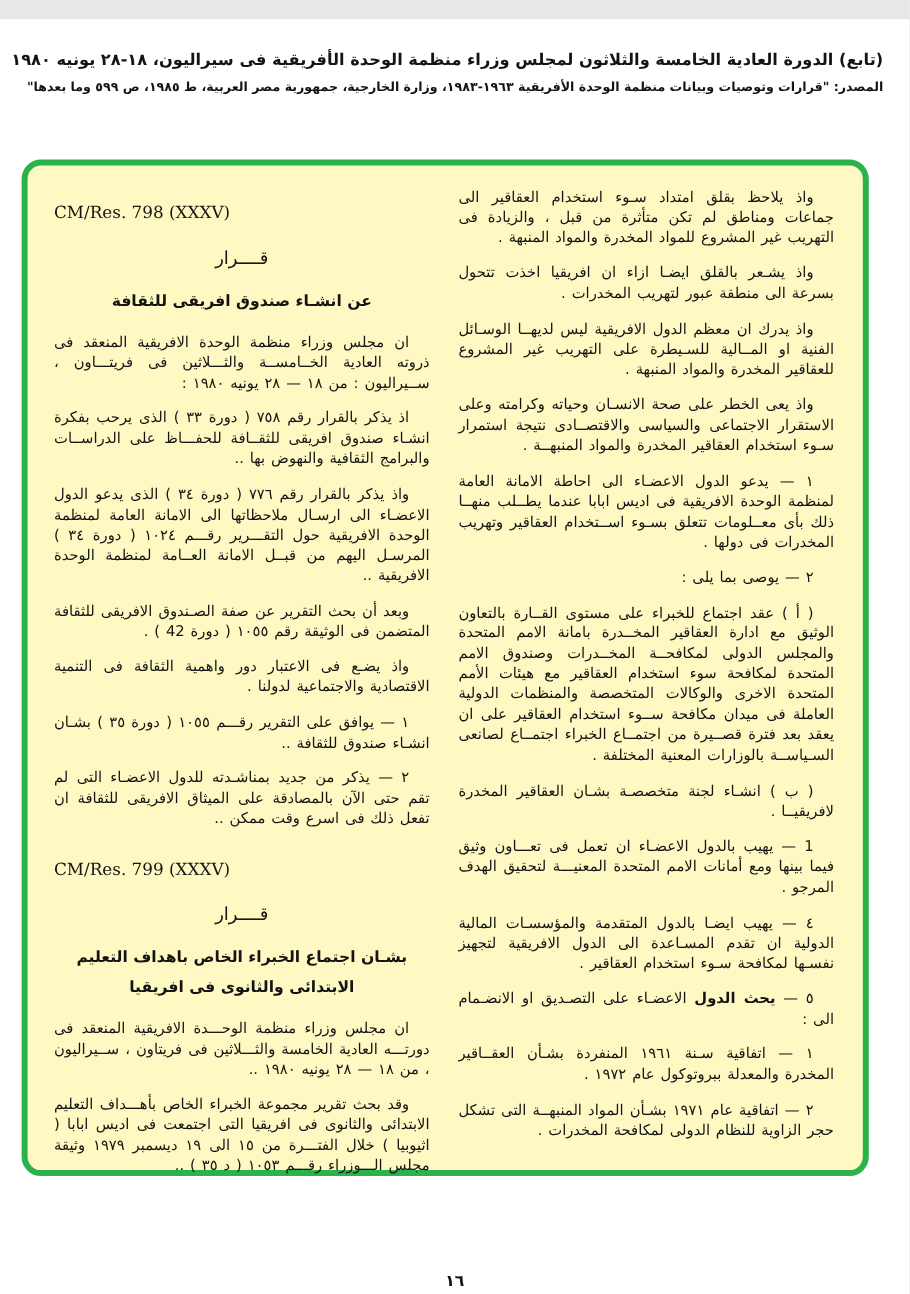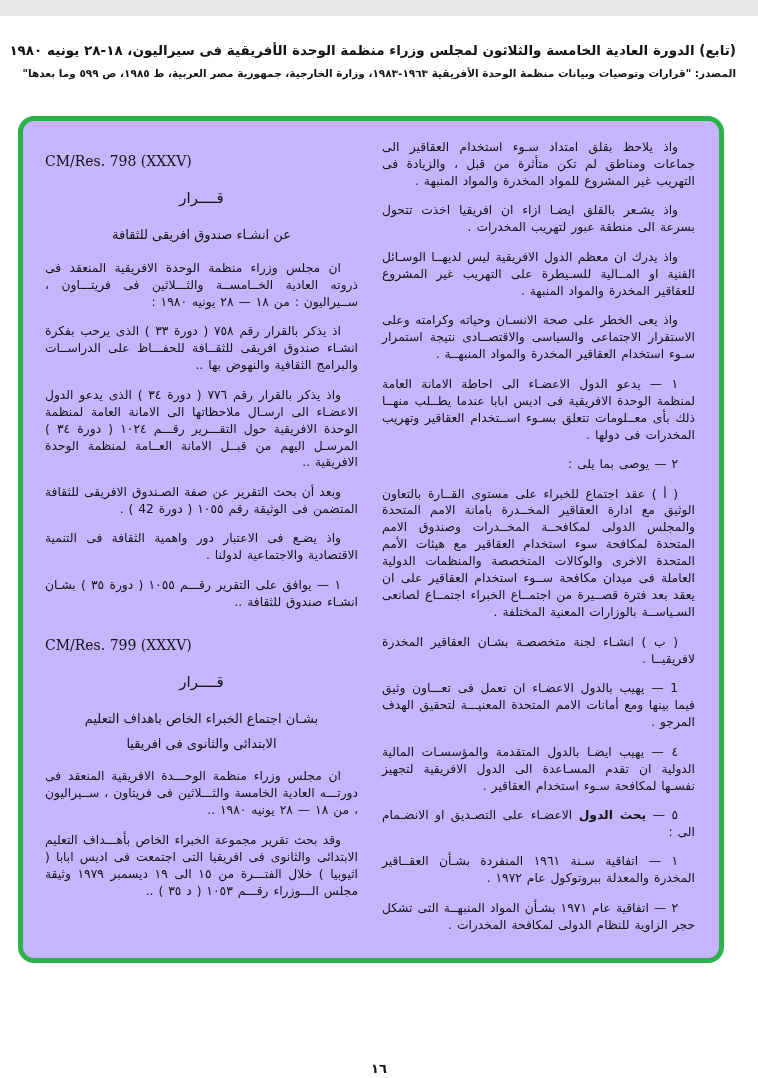--- a/index.html
+++ b/index.html
@@ -32,32 +32,32 @@
   }
   .doc-header .h2 {
     font-size: 10.5px;
     font-weight: bold;
     white-space: nowrap;
   }
 
   
   .green-box {
     position: absolute;
-    top: 100px;
+    top: 117px;
     left: 18px;
     width: 706px;
     height: 847px;
     box-sizing: border-box;
     border: 5px solid var(--frame-green, #2bb24a);
     border-radius: 16px;
     padding: 18px 24px 10px 22px;
     display: flex;
     direction: rtl;          
     gap: 24px;
-    background: #c4b5fd;
+    background: #fef9c3;
   }
   .col {
     flex: 1 1 0;
     direction: rtl;
     min-width: 0;
   }
 
   .para {
     font-size: 12.3px;
     line-height: 1.38;
@@ -77,21 +77,21 @@
     white-space: nowrap;
   }
   .res-title {
     text-align: center;
     font-weight: normal;
     font-size: 15px;
     margin: 0 0 18px 0;
   }
   .res-subtitle {
     text-align: center;
-    font-weight: normal;
+    font-weight: bold;
     font-size: 13px;
     line-height: 1.6;
     margin: 0 0 4px 0;
   }
   .subtitle-block { margin-bottom: 14px; }
 
   .col-left { padding-top: 14px; }
   .section-gap { margin-top: 26px; }
 
   
@@ -136,20 +136,21 @@
     <div class="col col-left">
       <div class="res-code">CM/Res. 798 (XXXV)</div>
       <div class="res-title">قــــرار</div>
       <div class="res-subtitle subtitle-block">عن انشـاء صندوق افريقى للثقافة</div>
       <p class="para">ان مجلس وزراء منظمة الوحدة الافريقية المنعقد فى ذروته العادية الخــامســة والثـــلاثين فى فريتـــاون ، ســيراليون : من ١٨ — ٢٨ يونيه ١٩٨٠ :</p>
       <p class="para">اذ يذكر بالقرار رقم ٧٥٨ ( دورة ٣٣ ) الذى يرحب بفكرة انشـاء صندوق افريقى للثقــافة للحفـــاظ على الدراســات والبرامج الثقافية والنهوض بها ..</p>
       <p class="para">واذ يذكر بالقرار رقم ٧٧٦ ( دورة ٣٤ ) الذى يدعو الدول الاعضـاء الى ارسـال ملاحظاتها الى الامانة العامة لمنظمة الوحدة الافريقية حول التقـــرير رقـــم ١٠٢٤ ( دورة ٣٤ ) المرسـل اليهم من قبــل الامانة العــامة لمنظمة الوحدة الافريقية ..</p>
       <p class="para">وبعد أن بحث التقرير عن صفة الصـندوق الافريقى للثقافة المتضمن فى الوثيقة رقم ١٠٥٥ ( دورة 42 ) .</p>
       <p class="para">واذ يضـع فى الاعتبار دور واهمية الثقافة فى التنمية الاقتصادية والاجتماعية لدولنا .</p>
       <p class="para">١ — يوافق على التقرير رقـــم ١٠٥٥ ( دورة ٣٥ ) بشـان انشـاء صندوق للثقافة ..</p>
+      <p class="para">٢ — يذكر من جديد بمناشـدته للدول الاعضـاء التى لم تقم حتى الآن بالمصادقة على الميثاق الافريقى للثقافة ان تفعل ذلك فى اسرع وقت ممكن ..</p>
 
       <div class="res-code section-gap">CM/Res. 799 (XXXV)</div>
       <div class="res-title">قــــرار</div>
       <div class="res-subtitle">بشـان اجتماع الخبراء الخاص باهداف التعليم</div>
       <div class="res-subtitle subtitle-block">الابتدائى والثانوى فى افريقيا</div>
       <p class="para">ان مجلس وزراء منظمة الوحـــدة الافريقية المنعقد فى دورتـــه العادية الخامسة والثـــلاثين فى فريتاون ، ســيراليون ، من ١٨ — ٢٨ يونيه ١٩٨٠ ..</p>
       <p class="para">وقد بحث تقرير مجموعة الخبراء الخاص بأهـــداف التعليم الابتدائى والثانوى فى افريقيا التى اجتمعت فى اديس ابابا ( اثيوبيا ) خلال الفتـــرة من ١٥ الى ١٩ ديسمبر ١٩٧٩ وثيقة مجلس الـــوزراء رقـــم ١٠٥٣ ( د ٣٥ ) ..</p>
     </div>
 
   </div>

